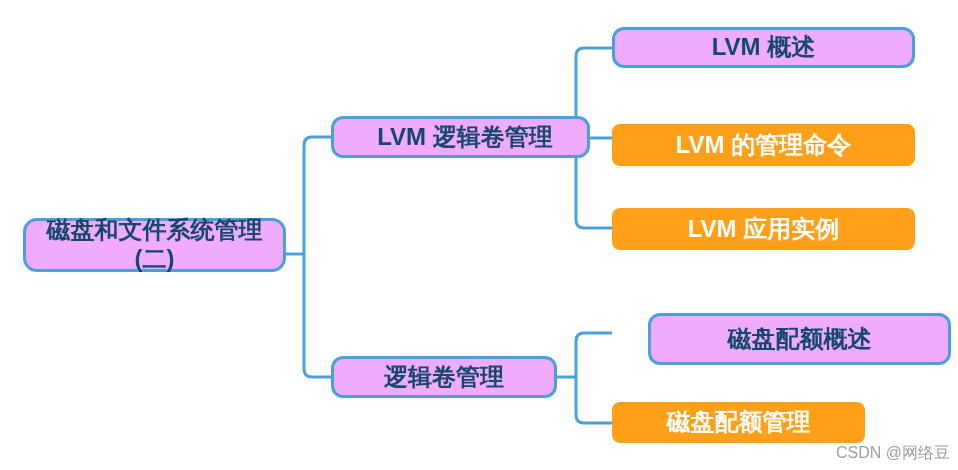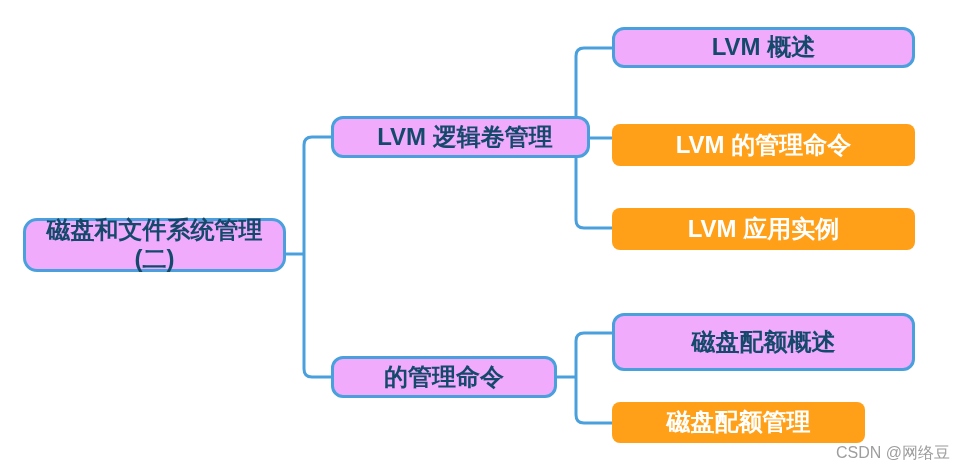--- a/index.html
+++ b/index.html
@@ -105,24 +105,24 @@
 
   <div class="node filled" style="left:612px; top:124px; width:303px; height:42px;text-align:center;">
     <span>LVM 的管理命令</span>
   </div>
 
   <div class="node filled" style="left:612px; top:208px; width:303px; height:42px;">
     <span>LVM 应用实例</span>
   </div>
 
   <div class="node outline" style="left:331px; top:356px; width:226px; height:42px;">
-    <span>的管理命令</span>
+    <span>逻辑卷管理</span>
   </div>
 
-  <div class="node outline" style="left:612px; top:313px; width:303px; height:58px;">
+  <div class="node outline" style="left:648px; top:313px; width:303px; height:52px;">
     <span>磁盘配额概述</span>
   </div>
 
   <div class="node filled" style="left:612px; top:402px; width:253px; height:41px;">
     <span>磁盘配额管理</span>
   </div>
 
   <div class="watermark">CSDN @网络豆</div>
 
 </div>

